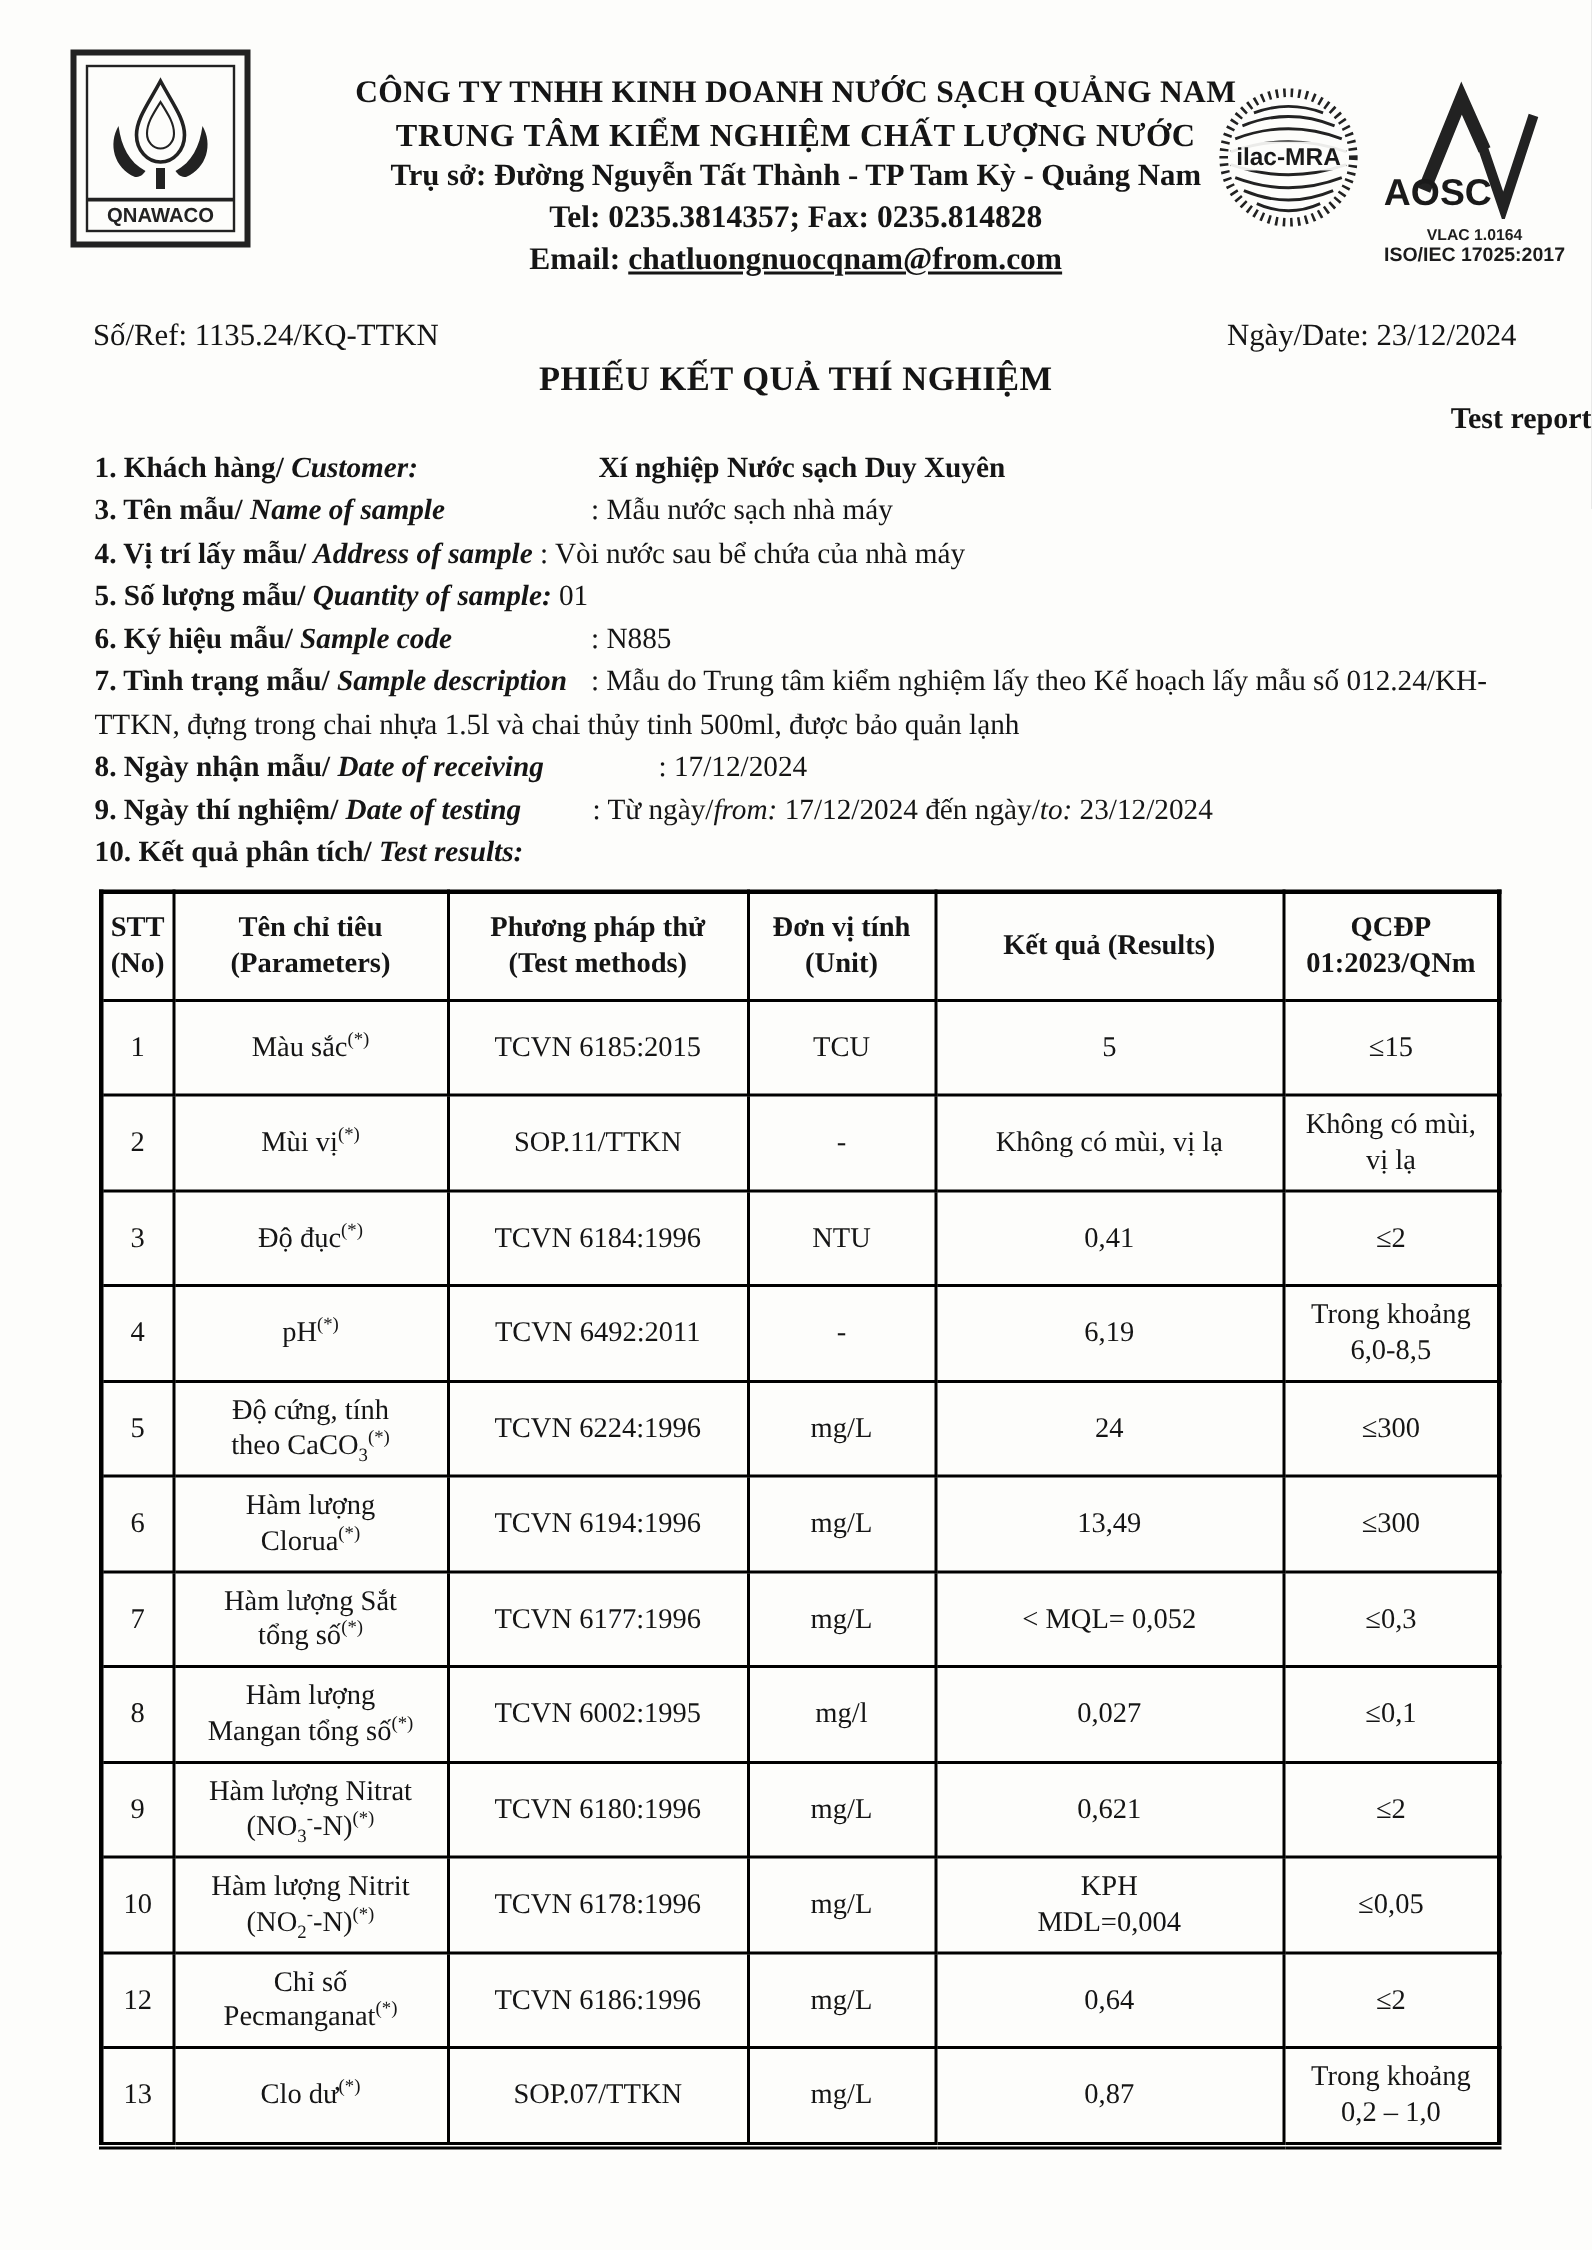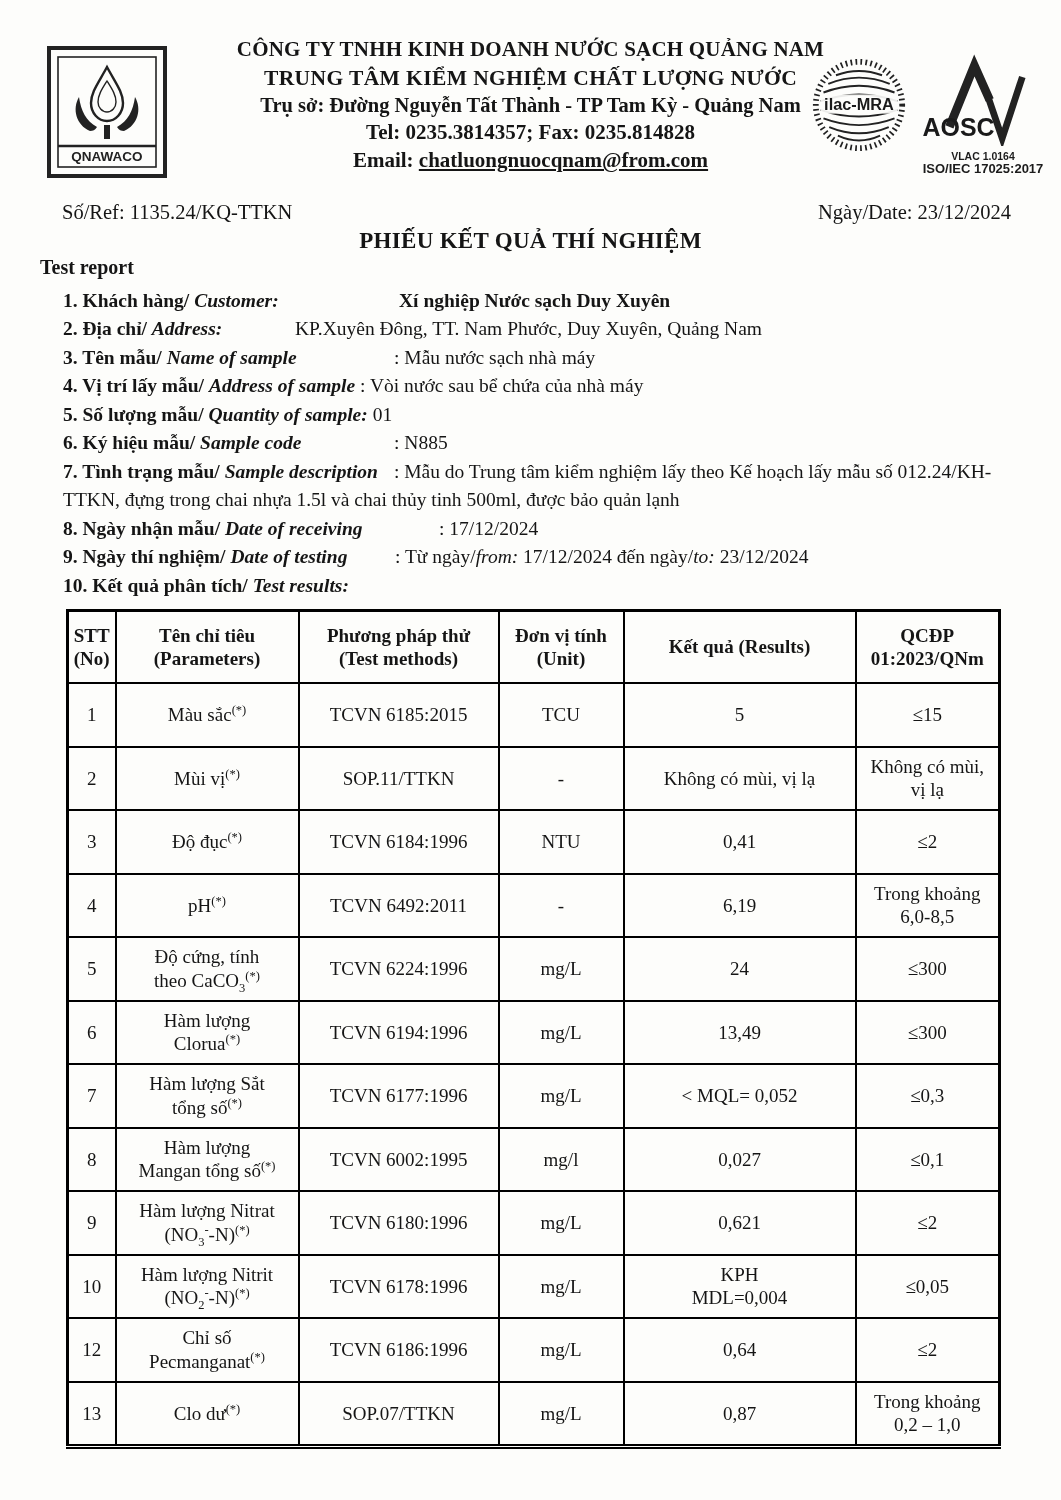--- a/index.html
+++ b/index.html
@@ -6,37 +6,37 @@
   .page{
     position:relative;
     width:1061px;height:1500px;
     margin:0 auto;
     background:#fdfdfb;
     font-family:"Liberation Serif","DejaVu Serif",serif;
     color:#151515;
     overflow:hidden;
   }
   
-  .logo-left{position:absolute;left:46px;top:45px;width:122px;height:134px;}
+  .logo-left{position:absolute;left:46px;top:32px;width:122px;height:134px;}
   .logos-right{position:absolute;right:14px;top:52px;display:flex;gap:12px;align-items:flex-start;}
   .aosc-block{width:128px;text-align:center;}
   .aosc-sub{font-family:"Liberation Sans","DejaVu Sans",sans-serif;font-weight:bold;line-height:1.15;color:#1c1c1c;}
   .aosc-sub .l1{font-size:10.5px;}
   .aosc-sub .l2{font-size:13px;}
-  .hdr-center{margin:0 auto;padding-top:36px;width:690px;text-align:center;line-height:1.32;}
+  .hdr-center{margin:12px auto;padding-top:36px;width:690px;text-align:center;line-height:1.32;}
   .hdr-center .l1{font-size:21px;font-weight:bold;letter-spacing:.2px;}
   .hdr-center .l2{font-size:21.5px;font-weight:bold;letter-spacing:.4px;}
   .hdr-center .l3{font-size:20.5px;font-weight:bold;}
   .hdr-center .l4{font-size:21px;font-weight:bold;}
   .hdr-center .l5{font-size:21px;font-weight:bold;}
   .hdr-center .email{text-decoration:underline;color:#151515;}
   
   .refrow{display:flex;justify-content:space-between;margin:26px 50px 0 62px;font-size:20.5px;}
   .doc-title{text-align:center;font-size:23px;font-weight:bold;margin-top:4px;letter-spacing:.3px;}
-  .doc-subtitle{text-align:left;font-size:20px;font-weight:bold;margin-top:2px;padding-left:40px;}
+  .doc-subtitle{text-align:right;font-size:20px;font-weight:bold;margin-top:2px;padding-left:40px;}
   
   .info{margin:8px 44px 0 63px;font-size:19.5px;}
   .info-line{margin:0;line-height:28.5px;}
   .lbl{display:inline-block;}
   .b{font-weight:bold;}
   .bi{font-weight:bold;font-style:italic;}
   .w336{min-width:336px;}
   .w232{min-width:232px;}
   .w331{min-width:331px;}
   .w376{min-width:376px;}
@@ -119,21 +119,20 @@
   <div class="refrow">
     <span>Số/Ref: 1135.24/KQ-TTKN</span>
     <span>Ngày/Date: 23/12/2024</span>
   </div>
 
   <div class="doc-title">PHIẾU KẾT QUẢ THÍ NGHIỆM</div>
   <div class="doc-subtitle">Test report</div>
 
   <div class="info">
     <p class="info-line"><span class="lbl w336"><span class="b">1. Khách hàng/</span> <span class="bi">Customer:</span></span><span class="valbold">Xí nghiệp Nước sạch Duy Xuyên</span></p>
-    <p class="info-line"><span class="lbl w232"><span class="b">2. Địa chỉ/</span> <span class="bi">Address:</span></span><span>KP.Xuyên Đông, TT. Nam Phước, Duy Xuyên, Quảng Nam</span></p>
     <p class="info-line"><span class="lbl w331"><span class="b">3. Tên mẫu/</span> <span class="bi">Name of sample</span></span><span>: Mẫu nước sạch nhà máy</span></p>
     <p class="info-line"><span class="lbl"><span class="b">4. Vị trí lấy mẫu/</span> <span class="bi">Address of sample</span></span> <span>: Vòi nước sau bể chứa của nhà máy</span></p>
     <p class="info-line"><span class="lbl"><span class="b">5. Số lượng mẫu/</span> <span class="bi">Quantity of sample:</span></span> <span>01</span></p>
     <p class="info-line"><span class="lbl w331"><span class="b">6. Ký hiệu mẫu/</span> <span class="bi">Sample code</span></span><span>: N885</span></p>
     <p class="info-line"><span class="lbl"><span class="b">7. Tình trạng mẫu/</span> <span class="bi">Sample description</span></span><span class="gap">: Mẫu do Trung tâm kiểm nghiệm lấy theo Kế hoạch lấy mẫu số 012.24/KH-TTKN, đựng trong chai nhựa 1.5l và chai thủy tinh 500ml, được bảo quản lạnh</span></p>
     <p class="info-line"><span class="lbl w376"><span class="b">8. Ngày nhận mẫu/</span> <span class="bi">Date of receiving</span></span><span>: 17/12/2024</span></p>
     <p class="info-line"><span class="lbl w332"><span class="b">9. Ngày thí nghiệm/</span> <span class="bi">Date of testing</span></span><span><span>: Từ ngày/</span><i>from:</i><span> 17/12/2024  đến ngày/</span><i>to:</i><span> 23/12/2024</span></span></p>
     <p class="info-line"><span class="b">10. Kết quả phân tích/</span> <span class="bi">Test results:</span></p>
   </div>
 

